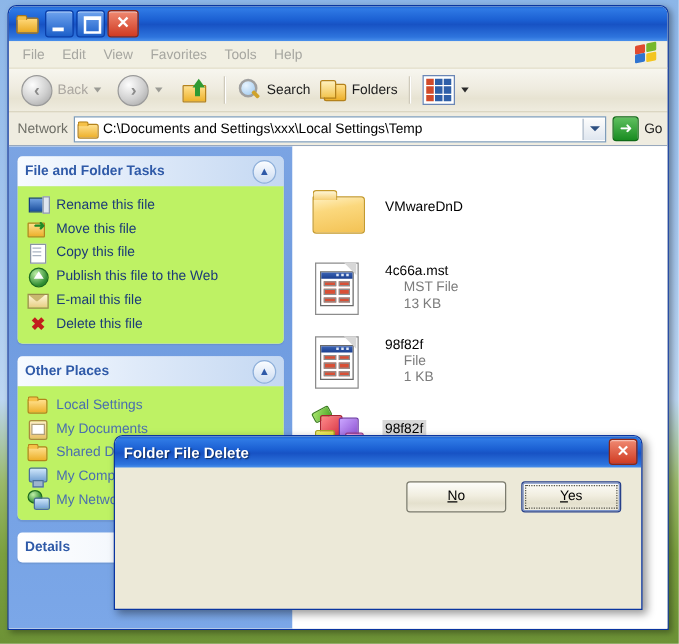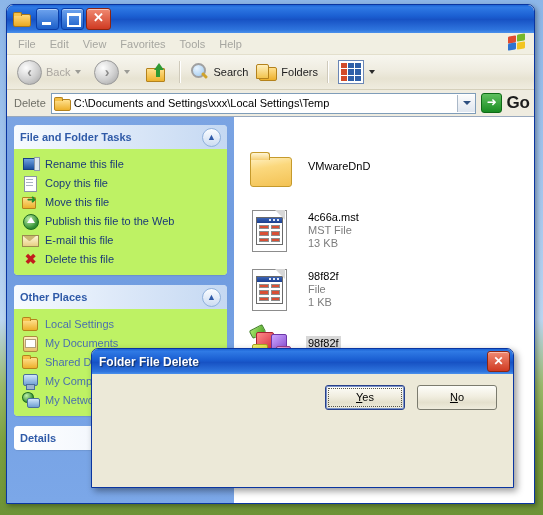--- a/index.html
+++ b/index.html
@@ -114,21 +114,21 @@
   .addr-text{font-size:11px;color:#000;flex:1;white-space:nowrap;overflow:hidden;}
   .addr-drop{width:17px;height:17px;background:linear-gradient(180deg,#fcfcfc,#dfe6ef);
     border-left:1px solid #aab8c8;display:flex;align-items:center;justify-content:center;flex:0 0 17px;}
   .addr-drop i{width:0;height:0;border-left:4px solid transparent;border-right:4px solid transparent;
     border-top:4px solid #2d4f80;}
   .gobtn{display:flex;align-items:center;margin-left:5px;}
   .goarrow{width:19px;height:18px;background:linear-gradient(180deg,#5fc05f,#1a8c22);
     border:1px solid #0f6a16;border-radius:3px;position:relative;}
   .goarrow:after{content:"➜";position:absolute;left:0;right:0;top:-1px;text-align:center;
     color:#fff;font-size:12px;line-height:19px;}
-  .go-lbl{font-size:17px;color:#1c1c1c;margin-left:4px;font-weight:bold;}
+  .go-lbl{font-size:11px;color:#1c1c1c;margin-left:4px;}
 
   
   .content{flex:1;display:flex;background:#fff;overflow:hidden;position:relative;}
   .sidebar{
     width:213px;flex:0 0 213px;
     background:linear-gradient(180deg,#7ba4e3 0%,#6f9bdf 30%,#7ba7e8 100%);
     padding:8px 7px 0 7px;overflow:hidden;position:relative;
   }
   .panel{background:#d6e3f7;border-radius:4px;margin-bottom:10px;overflow:hidden;
     box-shadow:0 1px 1px rgba(0,0,0,.08);}
@@ -185,21 +185,21 @@
     background:linear-gradient(180deg,#cfe6fb,#6f9fd2);border:1px solid #4b6f9c;border-radius:2px;}
   .panel.details .panel-hd{background:linear-gradient(90deg,#ffffff 0%,#eef4fc 55%,#dbe7f8 100%);}
 
   
   .filelist{flex:1;background:#fff;padding:30px 0 0 14px;position:relative;overflow:hidden;}
   .fl-item{display:flex;align-items:flex-start;margin-bottom:11px;height:48px;}
   .fl-ico{width:48px;height:46px;position:relative;flex:0 0 48px;margin-right:10px;}
   .fl-txt{padding-top:12px;}
   .fl-name{font-size:11px;color:#000;display:inline-block;padding:1px 2px;}
   .fl-name.sel{background:#d8d8d8;color:#000;}
-  .fl-meta{font-size:11px;color:#7c7c7c;padding:0 2px;line-height:13px;}
+  .fl-meta{font-size:11px;color:#7c7c7c;padding:0 2px;line-height:13px;margin-left:15px;}
   
   .big-folder:before{content:"";position:absolute;left:2px;top:10px;width:40px;height:28px;
     background:linear-gradient(170deg,#fff0c0 0%,#fbd87d 35%,#f3c254 100%);
     border:1px solid #c59a2c;border-radius:1px 3px 3px 3px;}
   .big-folder:after{content:"";position:absolute;left:2px;top:5px;width:18px;height:7px;
     background:linear-gradient(180deg,#fff6d5,#f6d077);border:1px solid #c59a2c;border-bottom:none;
     border-radius:3px 3px 0 0;}
   
   .doc-ico:before{content:"";position:absolute;left:4px;top:4px;width:33px;height:40px;background:#fff;
     border:1px solid #8c8c8c;}
@@ -328,21 +328,21 @@
           <i></i>
           <i></i>
           <i></i>
           <i></i>
       </div>
       <div class="caret dark"></div>
     </div>
   </div>
 
   <div class="addrbar">
-    <div class="addr-lbl">Delete</div>
+    <div class="addr-lbl">Network</div>
     <div class="addr-field">
       <div class="addr-ico"></div>
       <div class="addr-text">C:\Documents and Settings\xxx\Local Settings\Temp</div>
       <div class="addr-drop">
         <i></i>
       </div>
     </div>
     <div class="gobtn">
       <div class="goarrow"></div>
       <div class="go-lbl">Go</div>
@@ -357,26 +357,26 @@
         <div class="panel-hd">
           <div class="panel-title">File and Folder Tasks</div>
           <div class="chev">▲</div>
         </div>
         <div class="panel-body">
           <div class="prow">
             <div class="pico ic-rename"></div>
             <div class="plbl">Rename this file</div>
           </div>
           <div class="prow">
+            <div class="pico ic-move"></div>
+            <div class="plbl">Move this file</div>
+          </div>
+          <div class="prow">
             <div class="pico ic-copy"></div>
             <div class="plbl">Copy this file</div>
-          </div>
-          <div class="prow">
-            <div class="pico ic-move"></div>
-            <div class="plbl">Move this file</div>
           </div>
           <div class="prow">
             <div class="pico ic-pub"></div>
             <div class="plbl">Publish this file to the Web</div>
           </div>
           <div class="prow">
             <div class="pico ic-mail"></div>
             <div class="plbl">E-mail this file</div>
           </div>
           <div class="prow">
@@ -499,22 +499,22 @@
     </div>
   </div>
 </div>
 
 <div class="dialog">
   <div class="dlg-title">
     <div class="dlg-title-text">Folder File Delete</div>
     <div class="dlg-close"></div>
   </div>
   <div class="dlg-btns">
+    <div class="btn">
+      <span><u>N</u>o</span>
+    </div>
     <div class="btn default">
       <div class="inner">
           <span><u>Y</u>es</span>
         </div>
     </div>
-    <div class="btn">
-      <span><u>N</u>o</span>
-    </div>
   </div>
 </div>
 
 </body></html>

